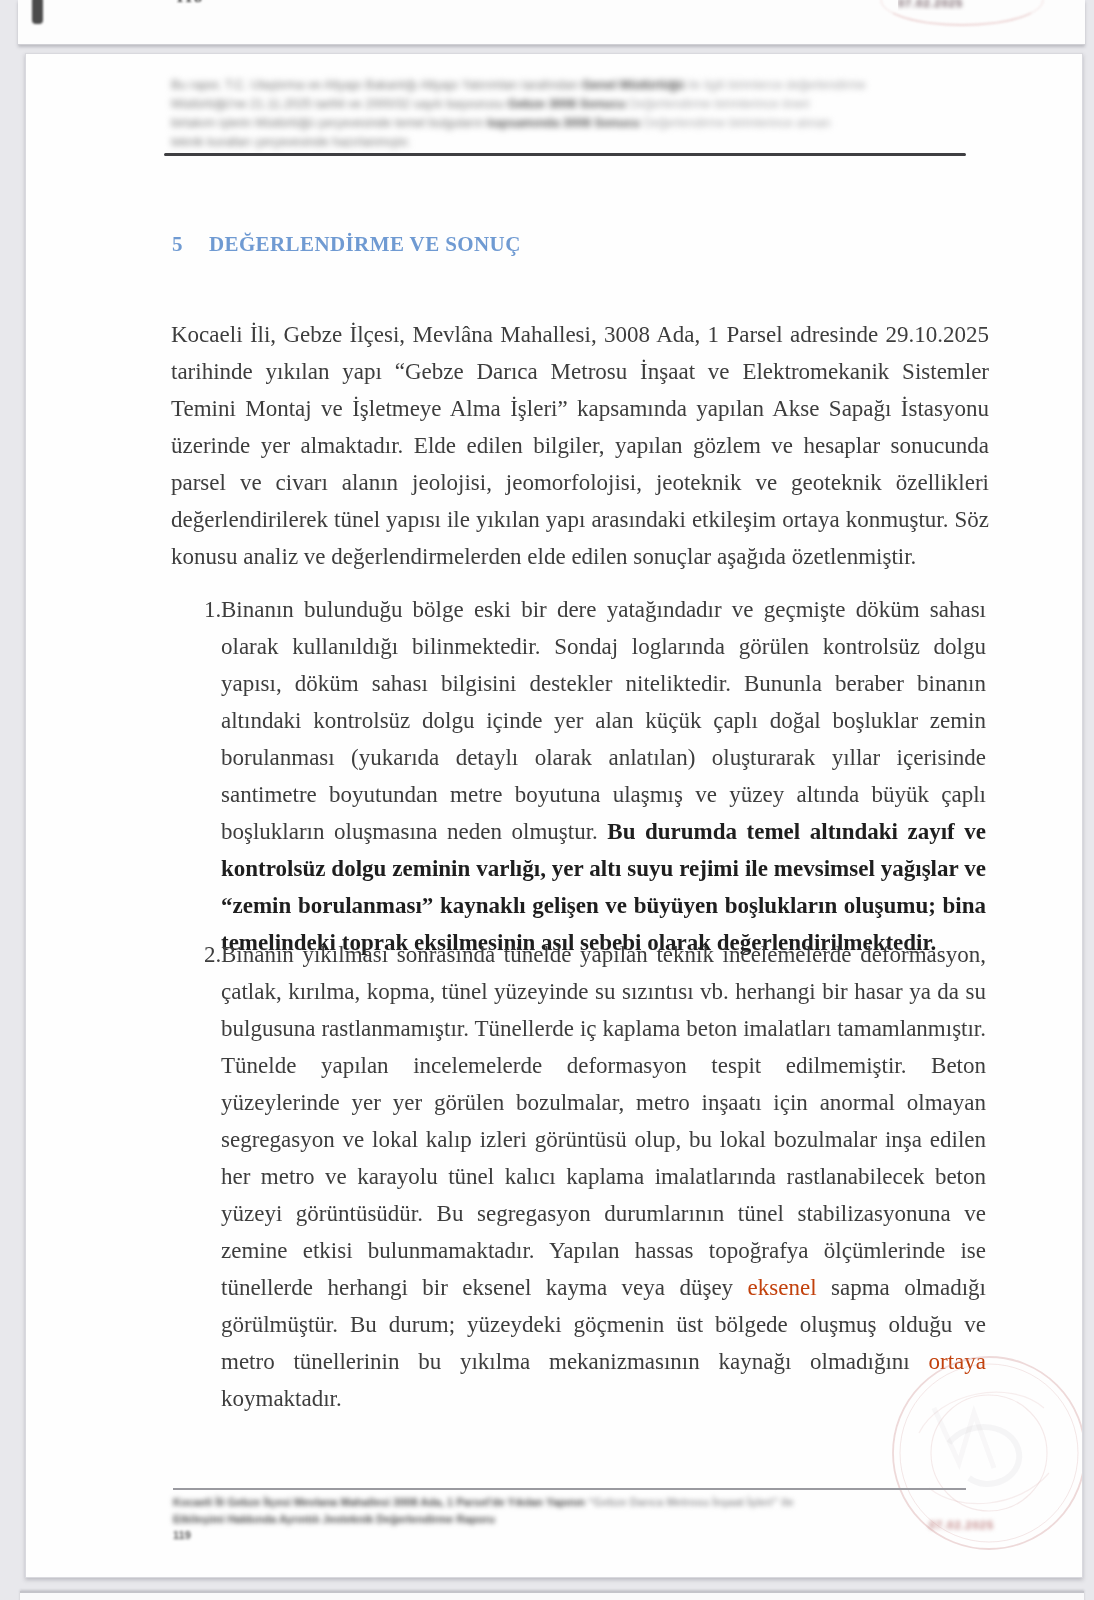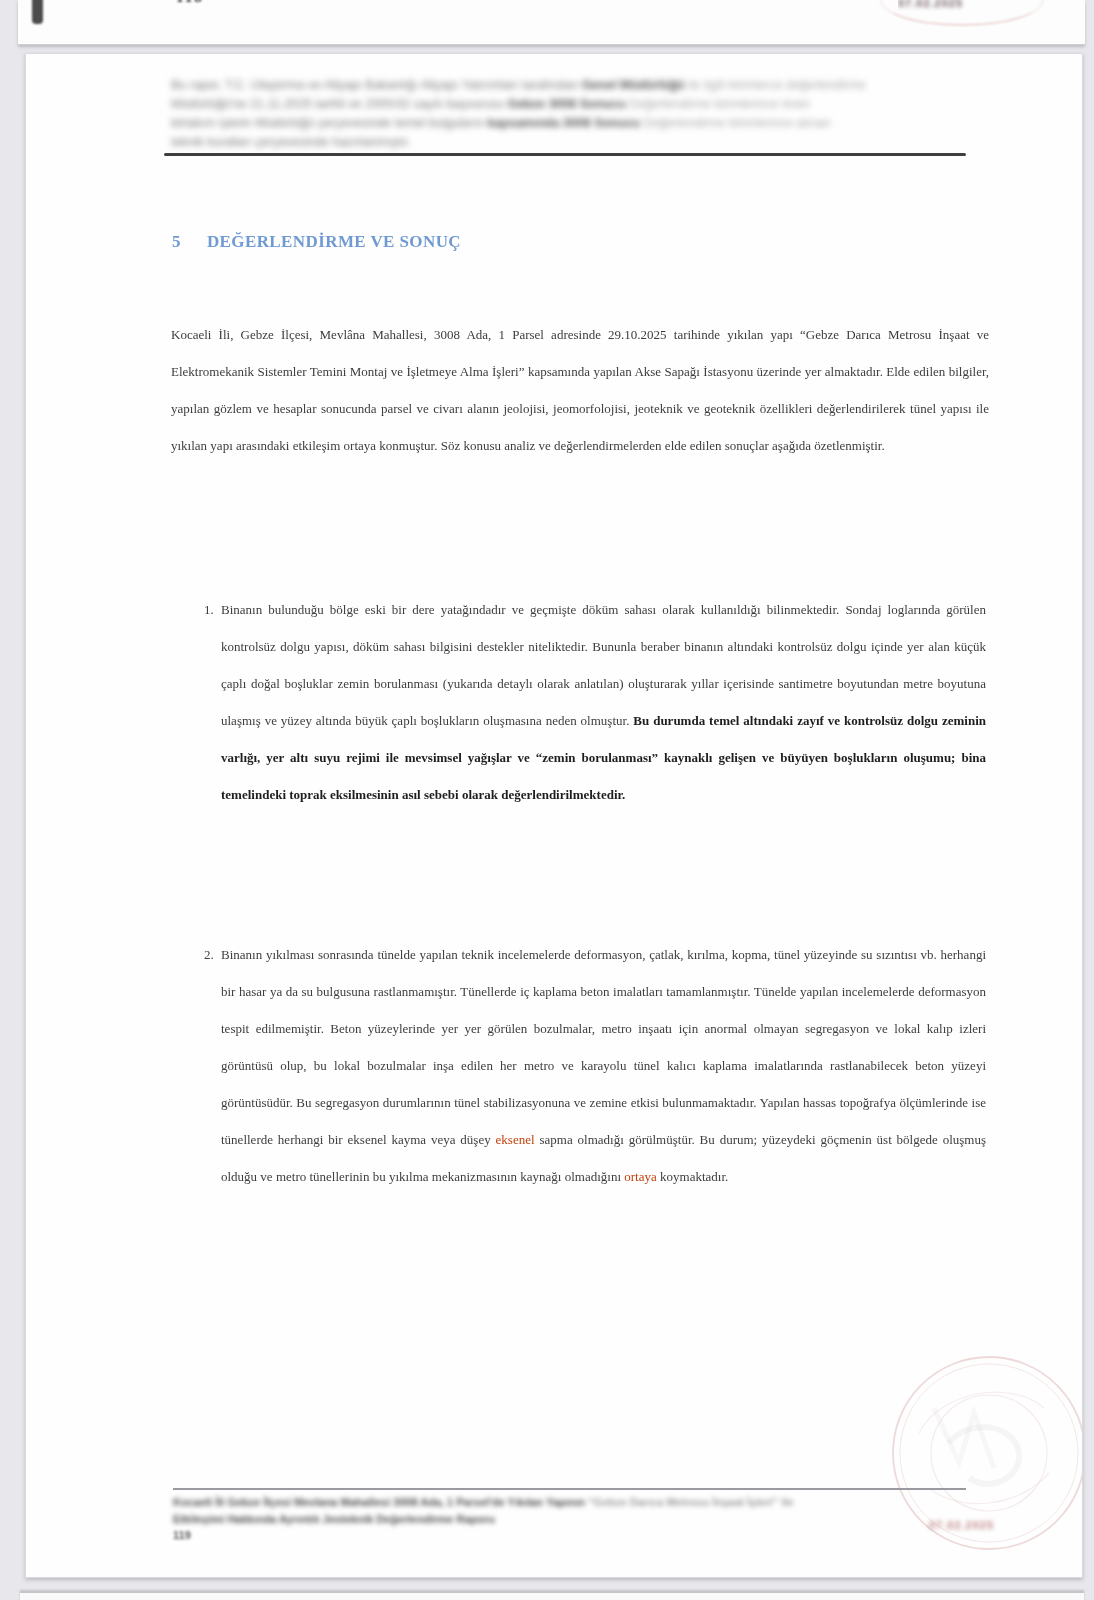--- a/index.html
+++ b/index.html
@@ -54,26 +54,26 @@
     filter:blur(3px);color:#7b7b7b;
   }
   .rh-b{font-weight:bold;color:#565656;}
   .rh-c{color:#a9a9ab;}
   .rule{
     position:absolute;left:138px;top:99px;width:802px;height:3px;
     background:#3f3f42;filter:blur(.7px);border-radius:2px;
   }
   .heading{
     position:absolute;left:146px;top:178px;margin:0;
-    font-family:"Liberation Serif",serif;font-weight:bold;font-size:17px;
+    font-family:"Liberation Serif",serif;font-weight:bold;font-size:21px;
     letter-spacing:.4px;color:#6f9ad2;filter:blur(.2px);
   }
   .heading .h-num{margin-right:26px;}
   .bodytext{
-    color:#3d3d3d;font-size:13px;line-height:37px;
+    color:#3d3d3d;font-size:23px;line-height:37px;
     text-align:justify;
   }
   .intro{
     position:absolute;left:145px;top:262px;width:818px;margin:0;
   }
   .list-item{position:absolute;left:145px;width:818px;}
   .li-1{top:537px;}
   .li-2{top:882px;}
   .li-num{position:absolute;left:33px;top:0;}
   .li-text{margin-left:50px;width:765px;text-align:justify;}

